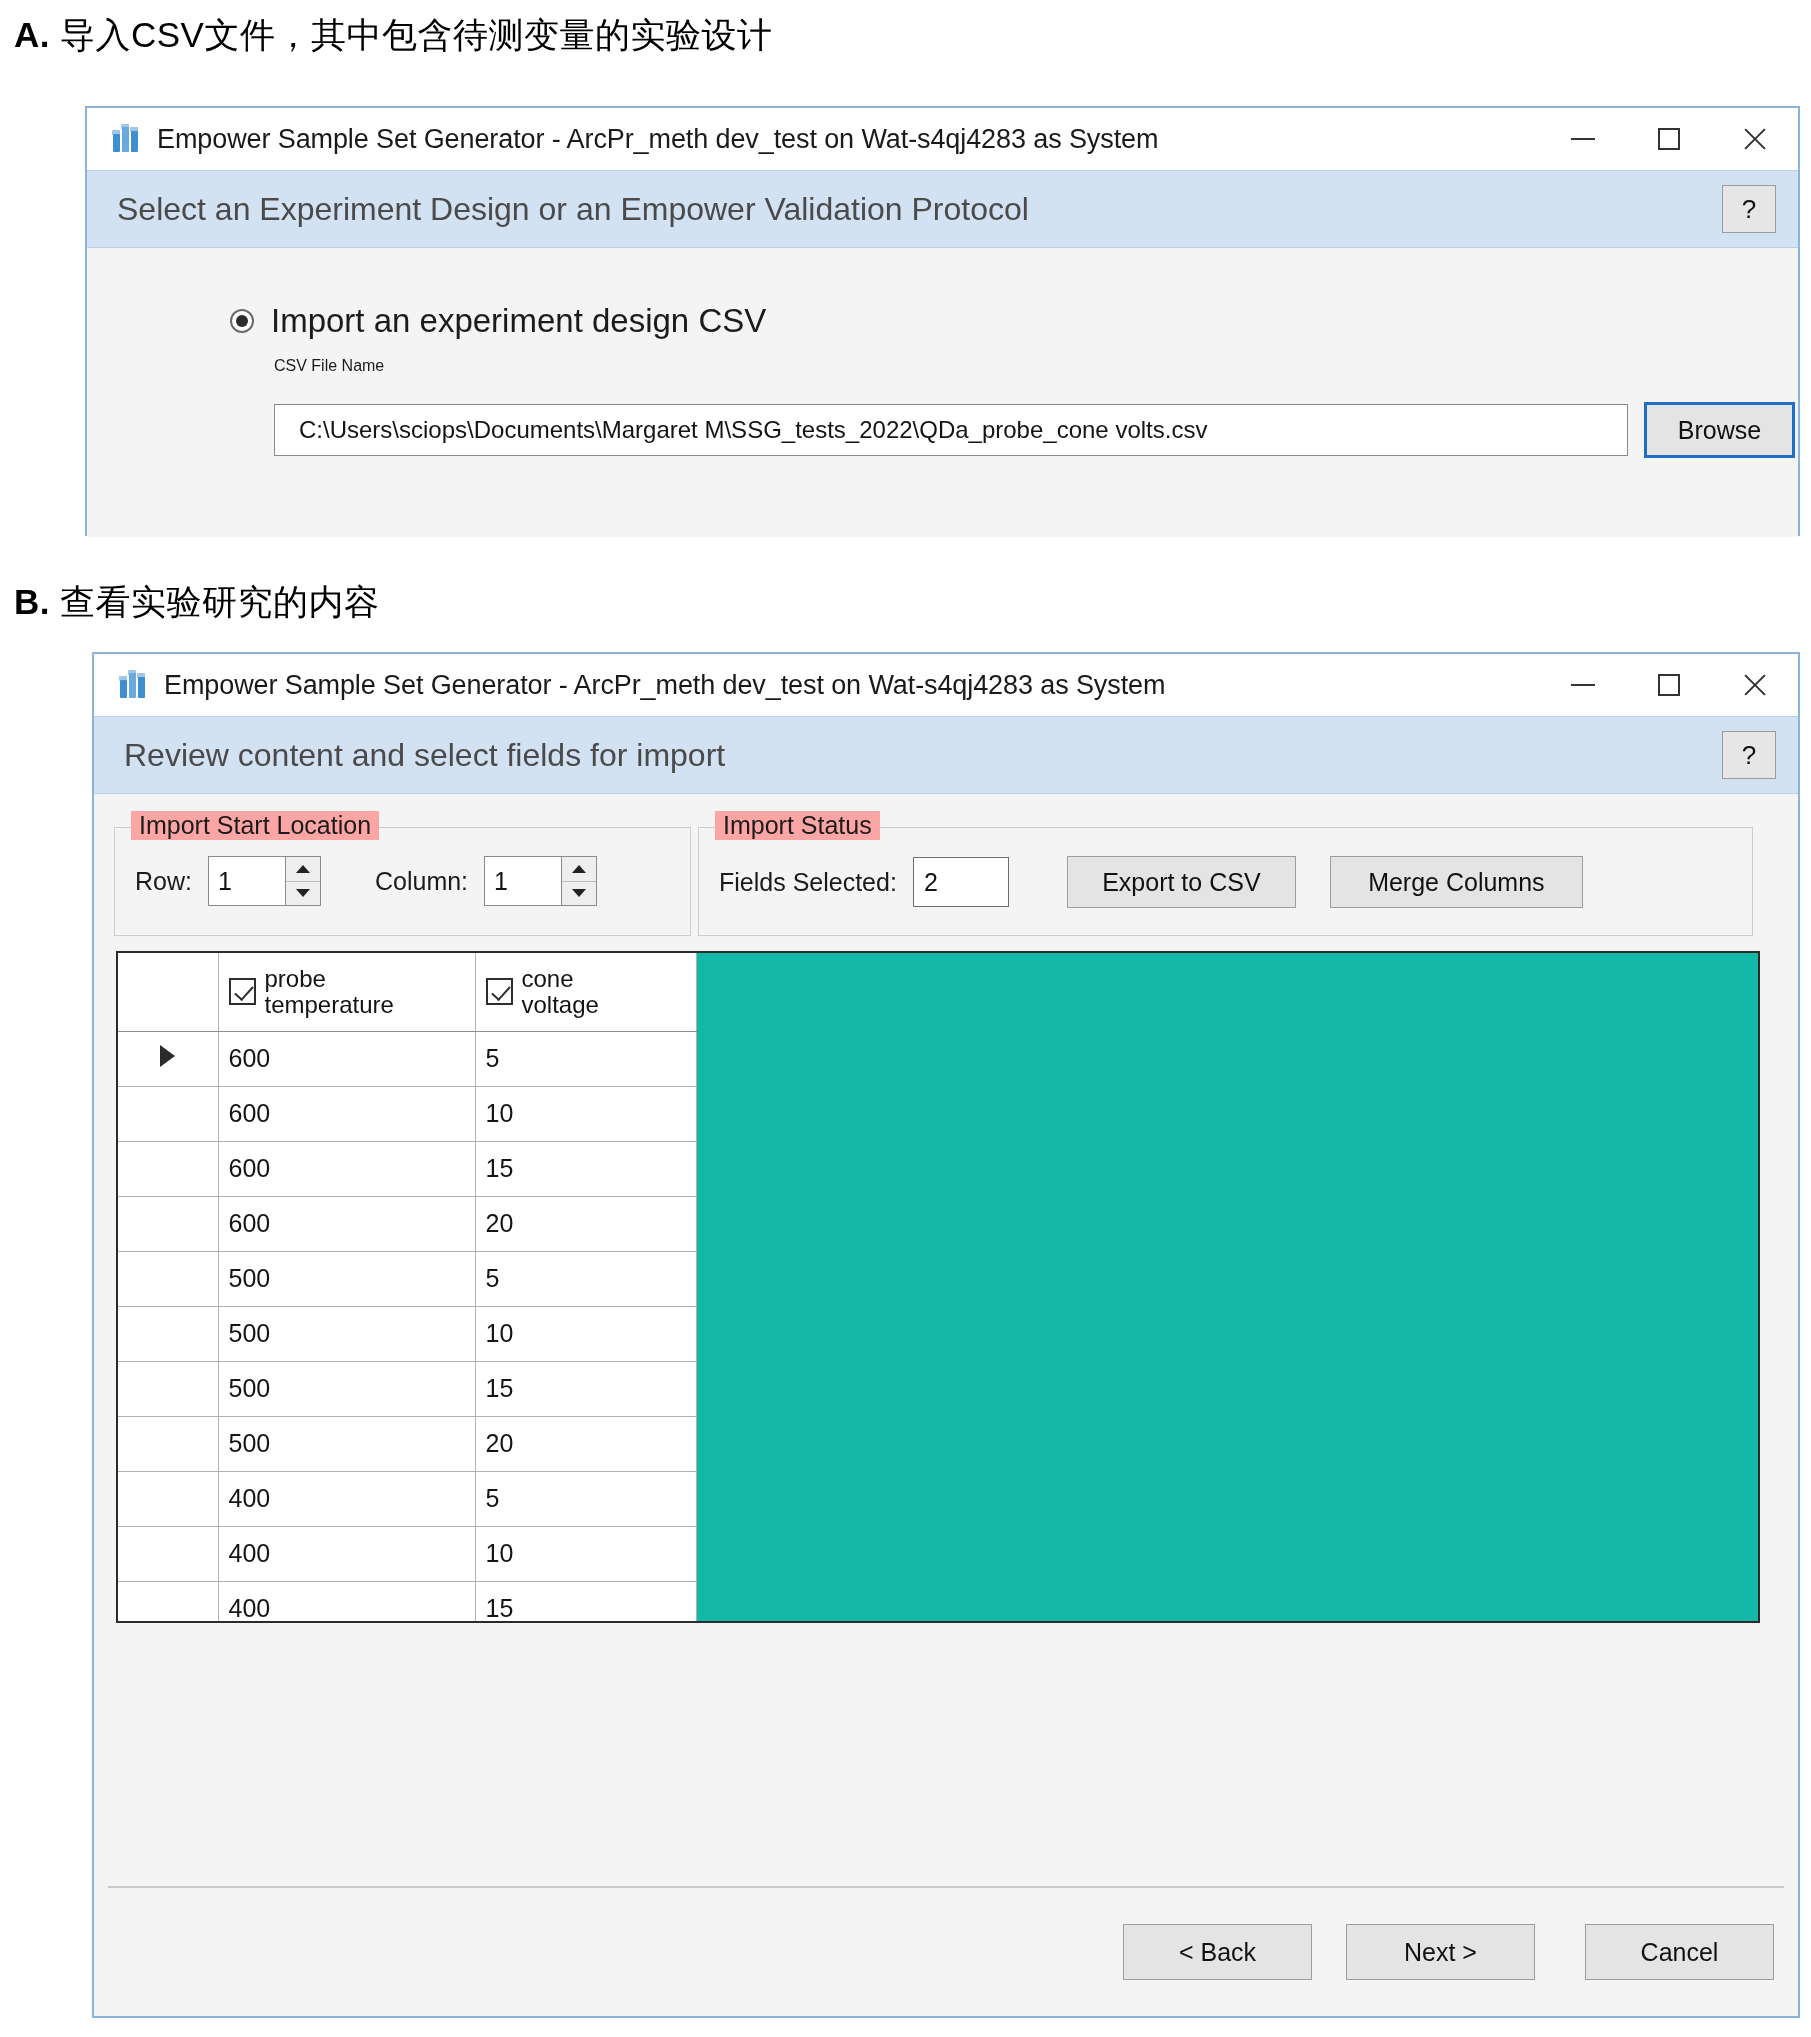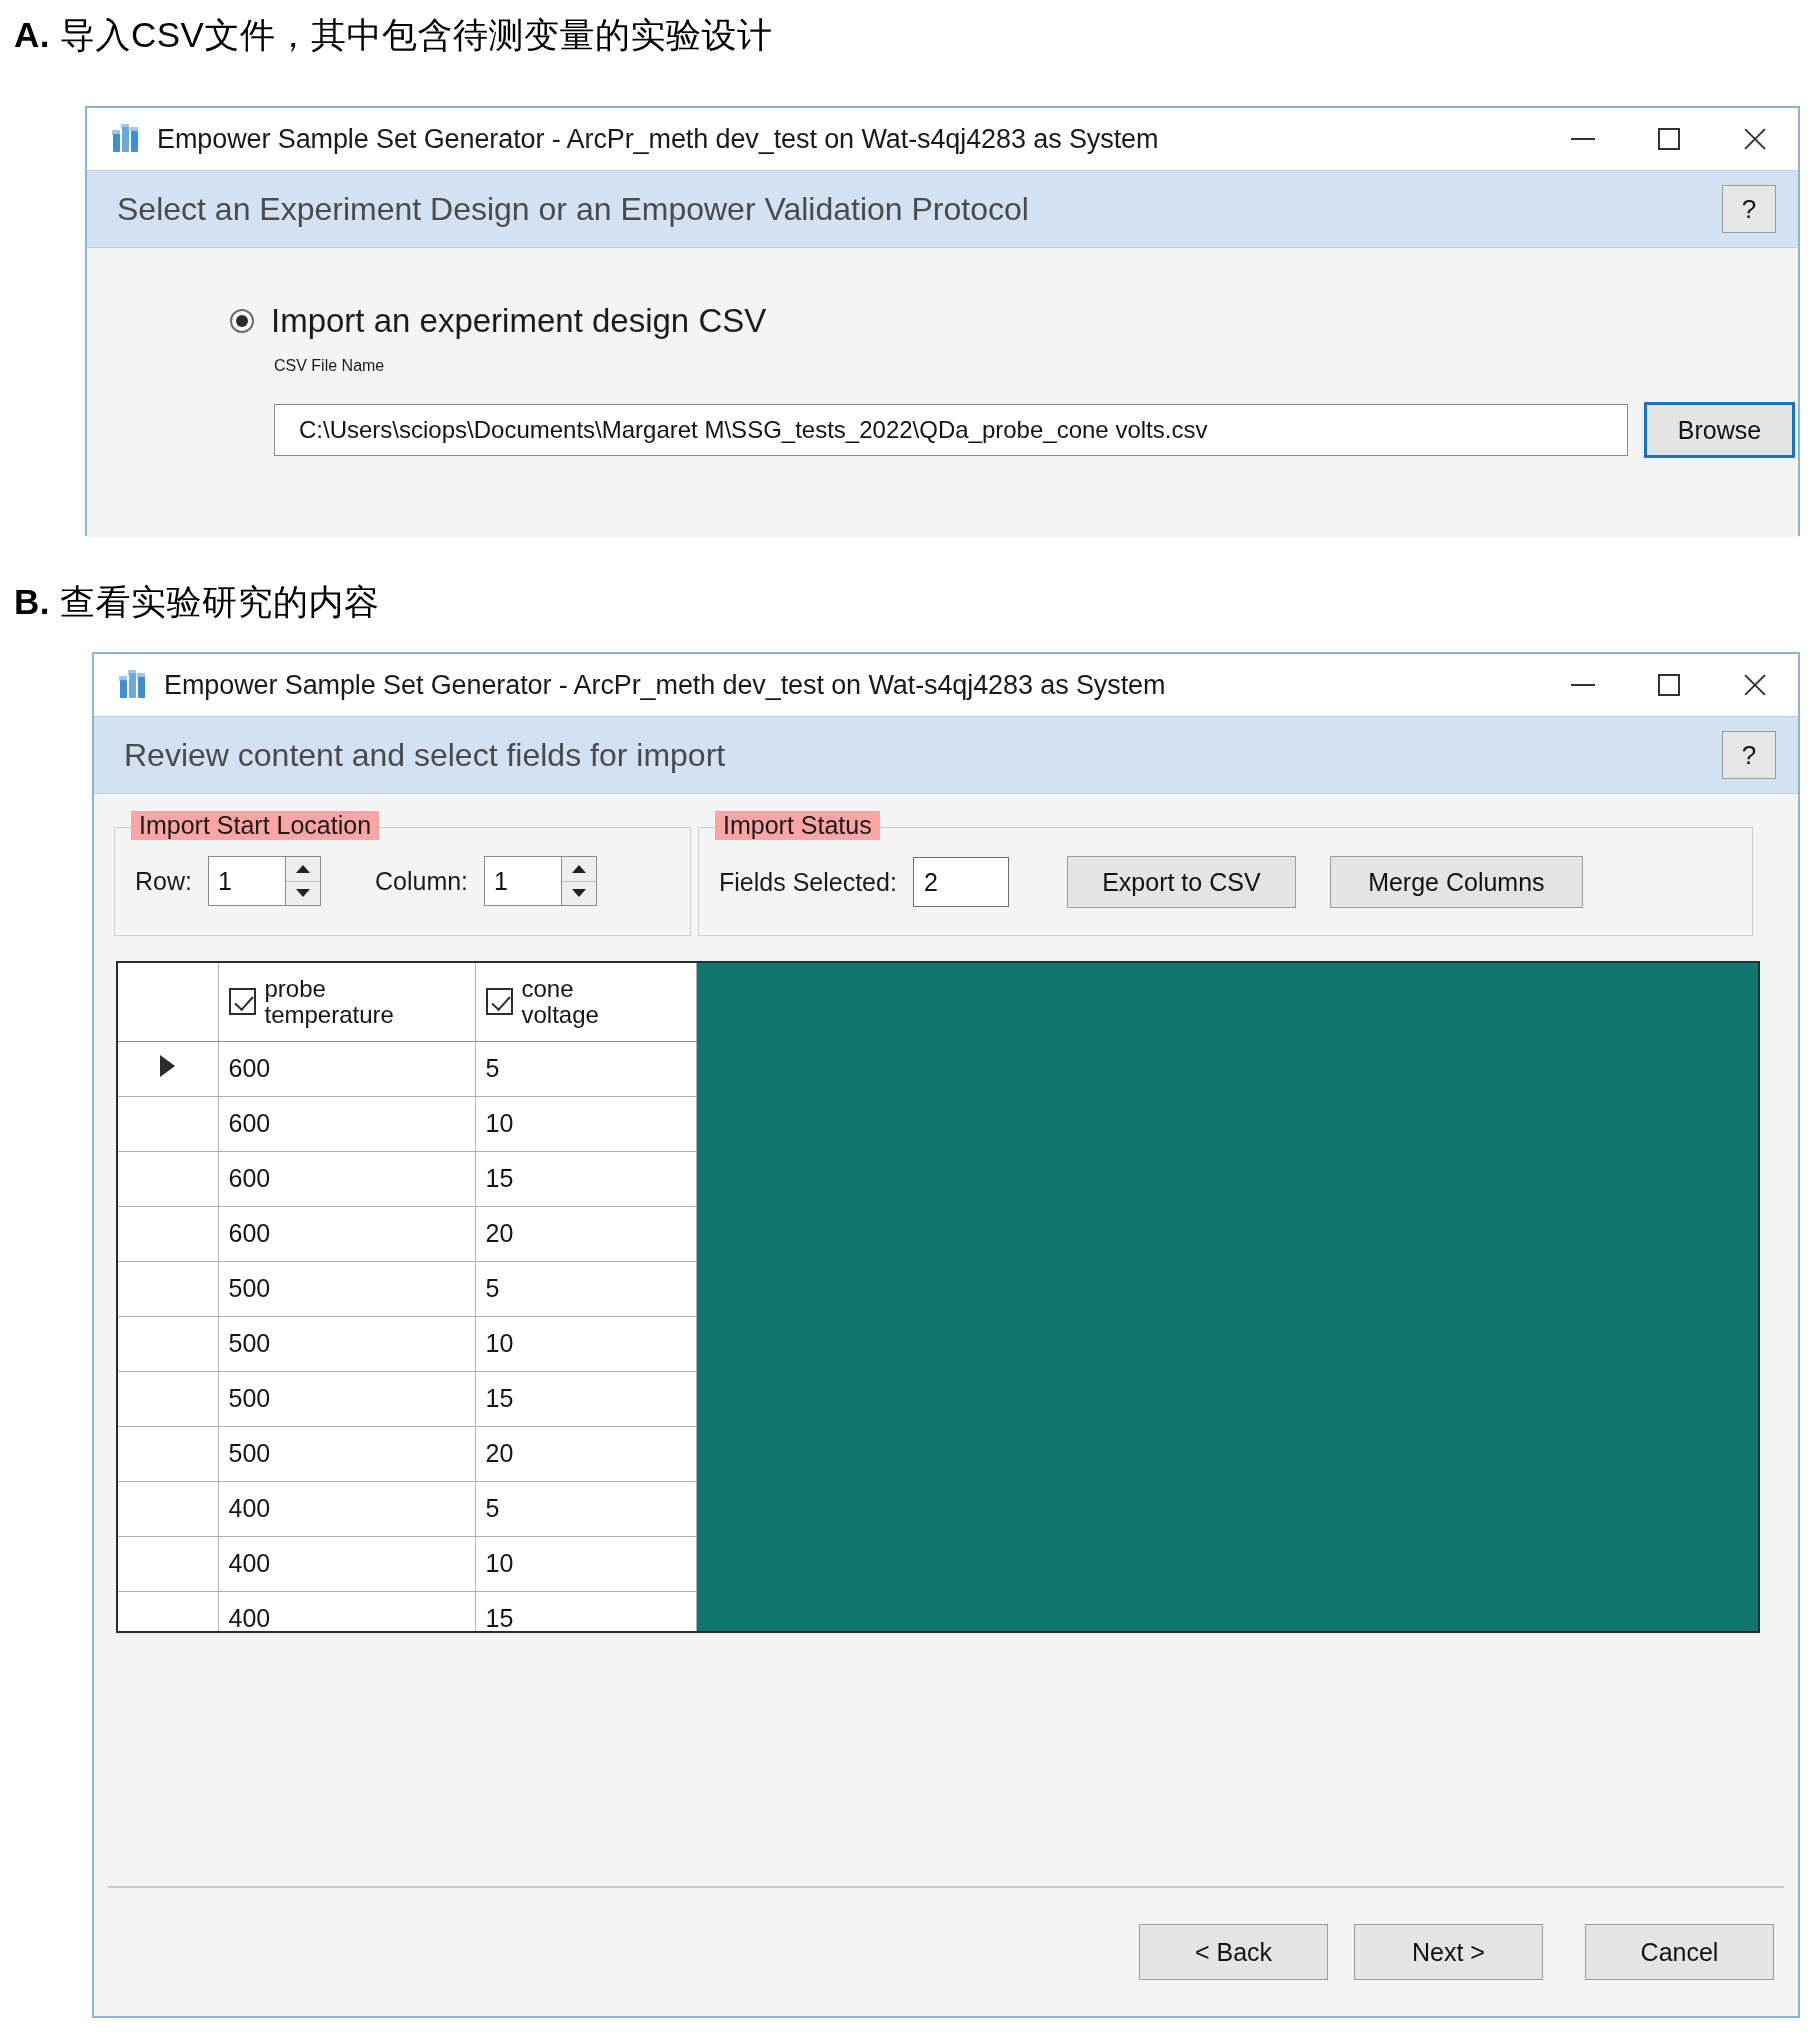--- a/index.html
+++ b/index.html
@@ -340,24 +340,24 @@
     color: #111;
     cursor: default;
   }
   #export-csv-button { width: 229px; margin-left: 42px; }
   #merge-columns-button { width: 253px; margin-left: 18px; }
 
   
   #grid-panel {
     position: absolute;
     left: 22px;
-    top: 167px;
+    top: 157px;
     width: 1644px;
     height: 672px;
-    background: #0f766e;
+    background: #14b8a6;
     border: 2px solid #2b2b2b;
     box-sizing: border-box;
     overflow: hidden;
   }
   table.grid {
     border-collapse: collapse;
     table-layout: fixed;
     font-size: 25px;
     color: #141414;
   }
@@ -435,21 +435,21 @@
     position: absolute;
     left: 14px; right: 14px; top: 10px;
     height: 2px;
     background: #c9c9c9;
   }
   .footer-btns {
     position: absolute;
     right: 24px;
     top: 48px;
     display: flex;
-    gap: 4px;
+    gap: 12px;
   }
   .footer-btns .push-btn { width: 189px; height: 56px; }
   #back-button { margin-right: 22px; }
   #next-button { margin-right: 38px; }
 </style>
 </head>
 <body>
 
 <div class="section-caption" id="caption-a">
   <span class="letter">A.</span>

